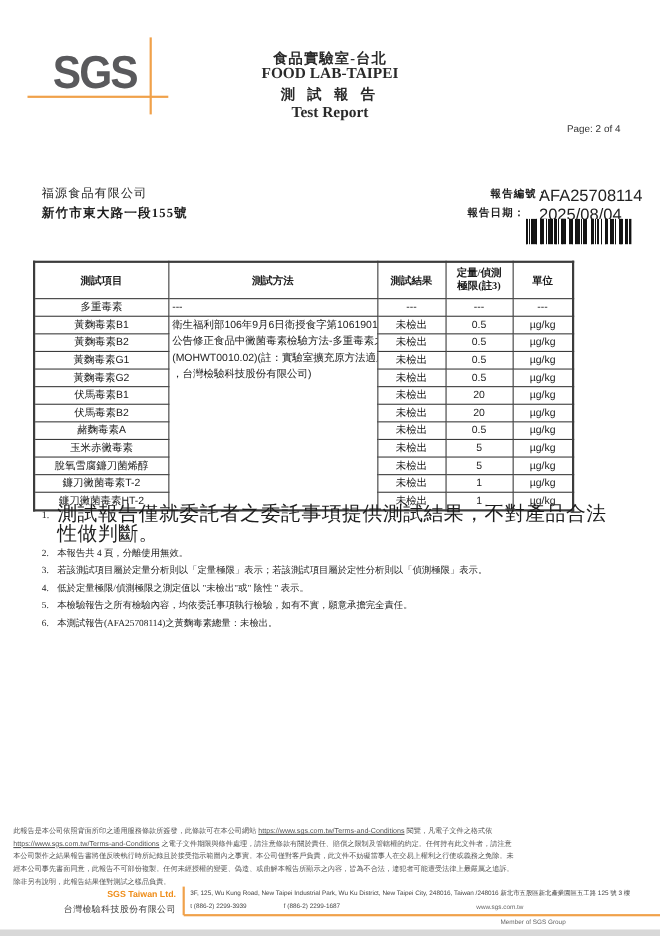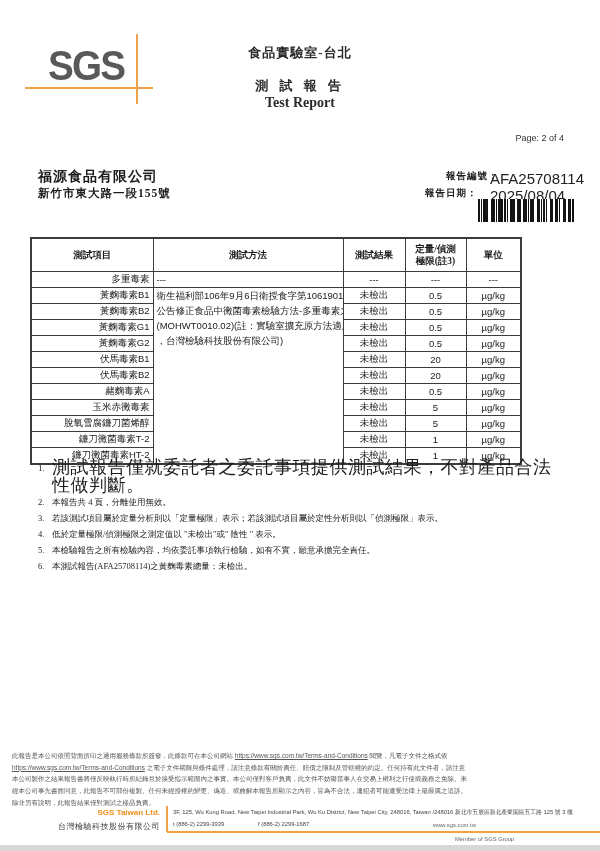--- a/index.html
+++ b/index.html
@@ -13,44 +13,44 @@
   .logo-hline{position:absolute;left:25px;top:87px;width:128px;height:2px;background:#f0a14a;}
   .logo-vline{position:absolute;left:136px;top:34px;width:2px;height:70px;background:#f0a14a;}
 
   
   .hdr{position:absolute;left:150px;width:300px;text-align:center;font-weight:bold;color:#2a2a2a;}
   .hdr-zh{top:44px;font-size:13px;letter-spacing:1px;}
   .hdr-en{top:60px;font-size:14px;}
   .hdr-tzh{top:77px;font-size:13px;letter-spacing:4px;}
   .hdr-ten{top:95px;font-size:14px;}
   .page-label{position:absolute;right:36px;top:112px;font-family:"Liberation Sans",sans-serif;
-              font-size:9px;color:#333;margin-top:21px;}
-
-  
-  .client-company{position:absolute;left:38px;top:168px;font-size:14px;font-weight:bold;letter-spacing:1px;}
+              font-size:9px;color:#333;}
+
+  
+  .client-company{position:absolute;left:38px;top:168px;font-size:11px;font-weight:normal;letter-spacing:1px;}
   .client-address{position:absolute;left:38px;top:186px;font-size:11.5px;font-weight:bold;letter-spacing:1px;}
   .meta-label{position:absolute;font-size:9.5px;font-weight:bold;letter-spacing:1px;}
   .meta-value{position:absolute;font-family:"Liberation Sans",sans-serif;font-size:15px;color:#222;}
   .m-no-l{left:446px;top:170px;} .m-no-v{left:490px;top:170px;}
   .m-dt-l{left:425px;top:187px;} .m-dt-v{left:490px;top:187px;}
   .barcode{position:absolute;left:478px;top:199px;width:96px;height:23px;
     background-image:
       repeating-linear-gradient(90deg,#111 0 1px,transparent 1px 5px,#111 5px 6.5px,transparent 6.5px 9px),
       repeating-linear-gradient(90deg,#161616 0 2px,#fff 2px 3px,#161616 3px 4px,#fff 4px 7px,#161616 7px 10px,#fff 10px 13px);}
 
   
   .rtable{position:absolute;left:30px;top:237px;width:490px;border-collapse:collapse;
           table-layout:fixed;font-family:"Liberation Sans",sans-serif;font-size:9.5px;color:#1a1a1a;}
   .rtable,.rtable td,.rtable th{border:1px solid #3c3c3c;}
   .rtable{border:2px solid #3c3c3c;}
   .rtable th{height:32px;font-family:"Liberation Serif",serif;font-weight:bold;font-size:9.5px;
              text-align:center;vertical-align:middle;padding:0 2px;}
   .rtable td{height:15px;padding:0 3px;vertical-align:middle;overflow:hidden;white-space:nowrap;}
   .limit-hdr div{line-height:12px;}
-  .c-item{text-align:right;}
+  .c-item{text-align:center;}
   .c-method{text-align:left;}
   .c-method.merged{vertical-align:top;}
   .c-method.merged div{line-height:15px;white-space:nowrap;}
   .c-result,.c-limit,.c-unit{text-align:center;}
 
   
   .notes{position:absolute;left:38px;top:456px;width:530px;}
   .notes-label{font-size:9px;letter-spacing:1px;}
   .note-row{display:flex;align-items:flex-start;line-height:16px;font-size:8.5px;}
   .note-num{width:14px;flex:none;font-size:8.5px;}
@@ -84,20 +84,21 @@
 </head>
 <body>
 
 <div class="page">
 
   <div class="logo-text">SGS</div>
   <div class="logo-hline"></div>
   <div class="logo-vline"></div>
 
   <div class="hdr hdr-zh">食品實驗室-台北</div>
+  <div class="hdr hdr-en">FOOD LAB-TAIPEI</div>
   <div class="hdr hdr-tzh">測 試 報 告</div>
   <div class="hdr hdr-ten">Test Report</div>
   <div class="page-label">Page: 2 of 4</div>
 
   <div class="client-company">福源食品有限公司</div>
   <div class="client-address">新竹市東大路一段155號</div>
 
   <div class="meta-label m-no-l">報告編號：</div>
   <div class="meta-value m-no-v">AFA25708114</div>
   <div class="meta-label m-dt-l">報告日期：</div>

